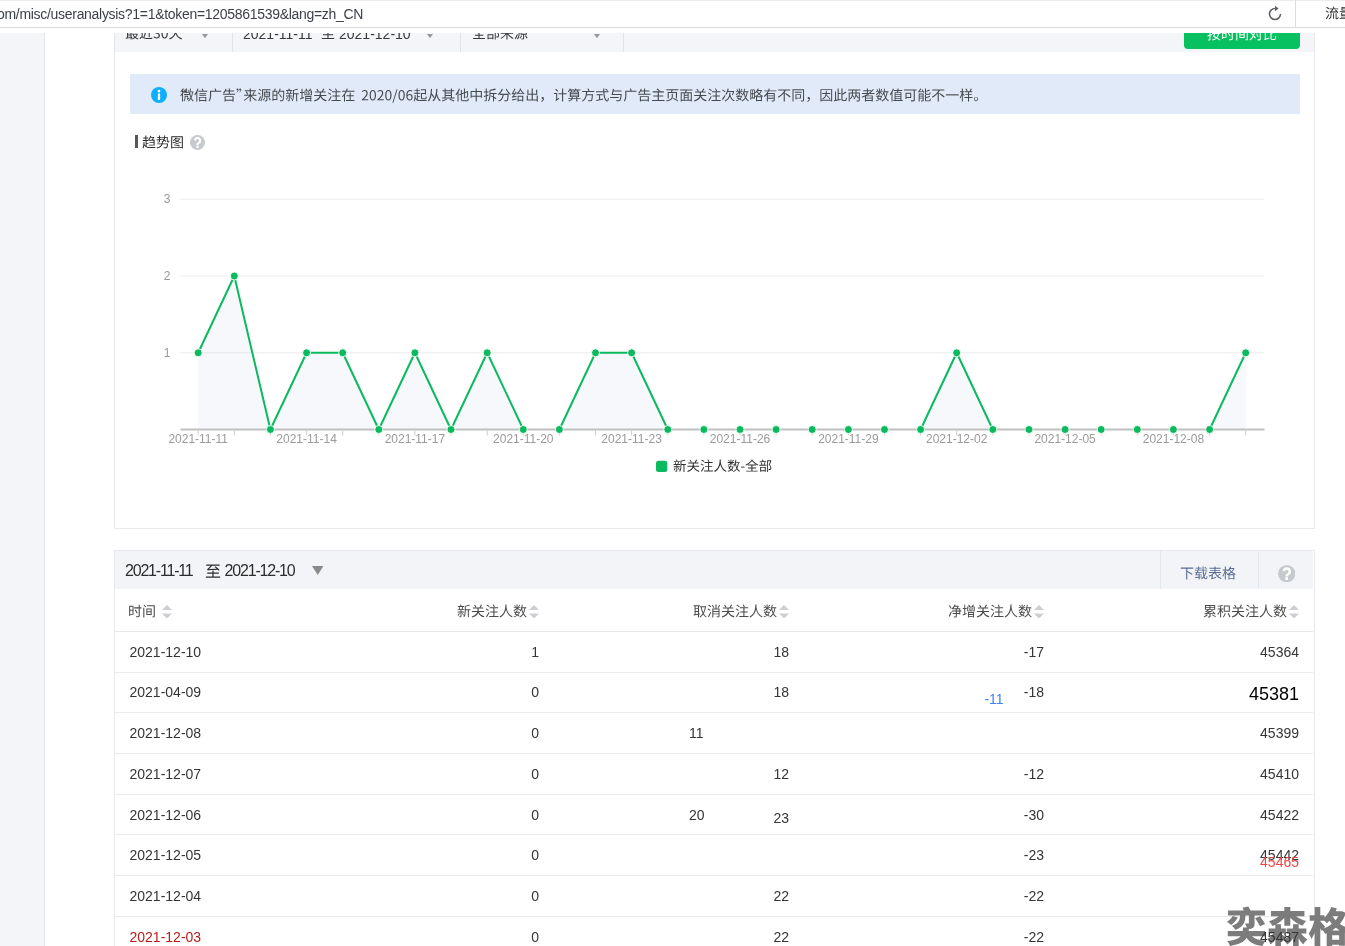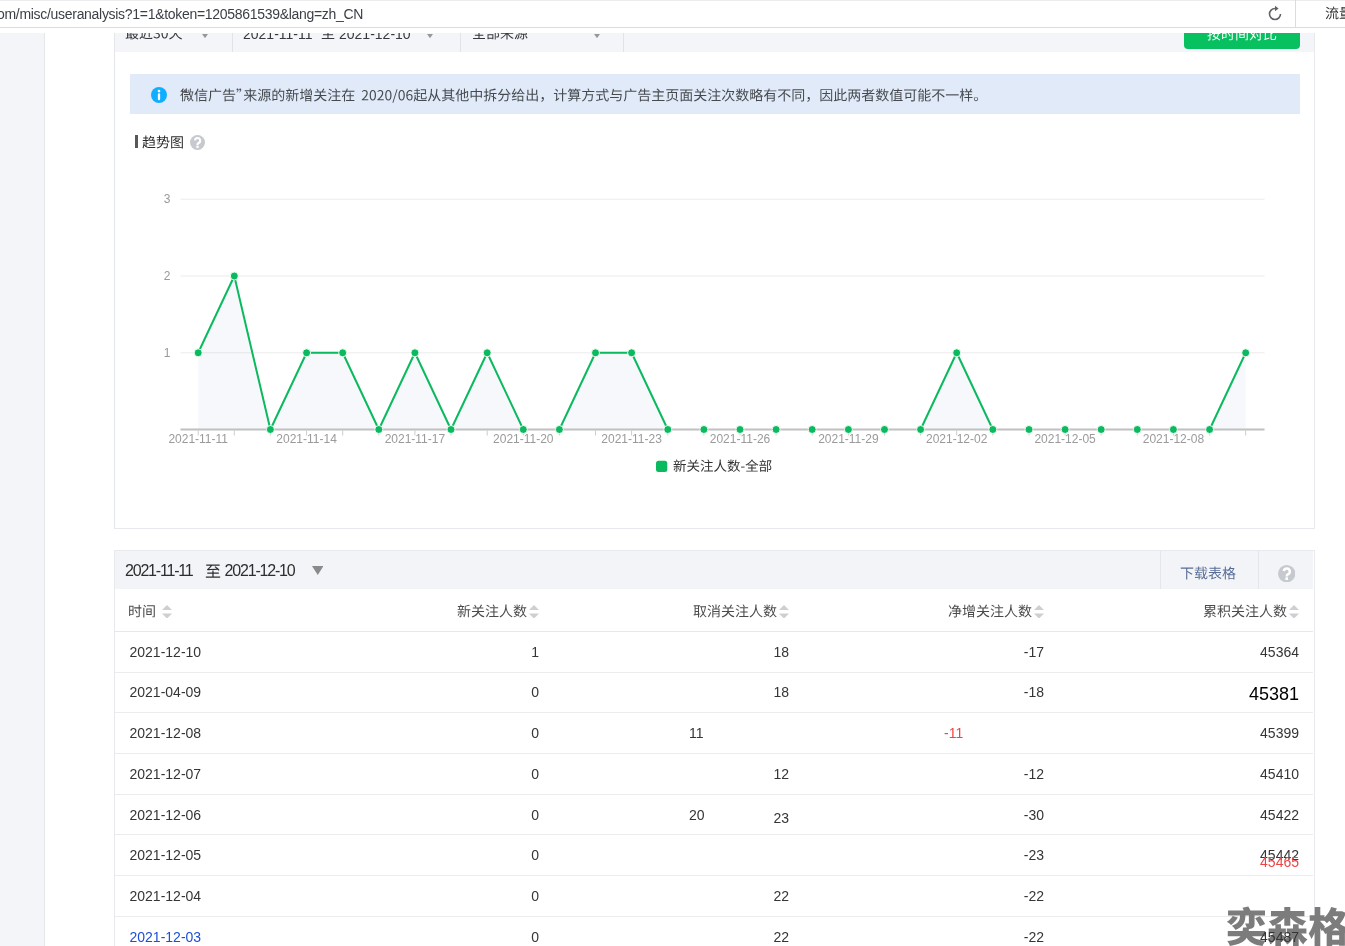--- a/index.html
+++ b/index.html
@@ -438,21 +438,21 @@
 <div class="abs" style="left:115px;top:671.5px;width:1198px;height:1px;background:#ececee"></div>
 <div class="abs" style="left:129.5px;top:684.3px;font-size:14px;color:#353535">2021-04-09</div>
 <div class="abs" style="left:439.0px;top:684.3px;width:100px;text-align:right;font-size:14px;color:#353535;z-index:6">0</div>
 <div class="abs" style="left:689.0px;top:684.3px;width:100px;text-align:right;font-size:14px;color:#353535;z-index:6">18</div>
 <div class="abs" style="left:944.0px;top:684.3px;width:100px;text-align:right;font-size:14px;color:#353535;z-index:6">-18</div>
 <div class="abs" style="left:1199.0px;top:684.3px;width:100px;text-align:right;font-size:18px;color:#000000;z-index:6">45381</div>
 <div class="abs" style="left:115px;top:712.2px;width:1198px;height:1px;background:#ececee"></div>
 <div class="abs" style="left:129.5px;top:725.0px;font-size:14px;color:#353535">2021-12-08</div>
 <div class="abs" style="left:439.0px;top:725.0px;width:100px;text-align:right;font-size:14px;color:#353535;z-index:6">0</div>
 <div class="abs" style="left:689.0px;top:725.0px;width:100px;text-align:left;font-size:14px;color:#353535;z-index:6">11</div>
-<div class="abs" style="left:944.0px;top:725.0px;width:100px;text-align:left;font-size:14px;color:#ef4444;z-index:6">-11</div>
+<div class="abs" style="left:944.0px;top:691px;width:100px;text-align:center;font-size:14px;color:#3b82f6;z-index:6">-11</div>
 <div class="abs" style="left:1199.0px;top:725.0px;width:100px;text-align:right;font-size:14px;color:#353535;z-index:6">45399</div>
 <div class="abs" style="left:115px;top:753.0px;width:1198px;height:1px;background:#ececee"></div>
 <div class="abs" style="left:129.5px;top:765.8px;font-size:14px;color:#353535">2021-12-07</div>
 <div class="abs" style="left:439.0px;top:765.8px;width:100px;text-align:right;font-size:14px;color:#353535;z-index:6">0</div>
 <div class="abs" style="left:689.0px;top:765.8px;width:100px;text-align:right;font-size:14px;color:#353535;z-index:6">12</div>
 <div class="abs" style="left:944.0px;top:765.8px;width:100px;text-align:right;font-size:14px;color:#353535;z-index:6">-12</div>
 <div class="abs" style="left:1199.0px;top:765.8px;width:100px;text-align:right;font-size:14px;color:#353535;z-index:6">45410</div>
 <div class="abs" style="left:115px;top:793.7px;width:1198px;height:1px;background:#ececee"></div>
 <div class="abs" style="left:129.5px;top:806.5px;font-size:14px;color:#353535">2021-12-06</div>
 <div class="abs" style="left:439.0px;top:806.5px;width:100px;text-align:right;font-size:14px;color:#353535;z-index:6">0</div>
@@ -465,21 +465,21 @@
 <div class="abs" style="left:689.0px;top:810px;width:100px;text-align:right;font-size:14px;color:#353535;z-index:6">23</div>
 <div class="abs" style="left:944.0px;top:847.2px;width:100px;text-align:right;font-size:14px;color:#353535;z-index:6">-23</div>
 <div class="abs" style="left:1199.0px;top:847.2px;width:100px;text-align:right;font-size:14px;color:#353535;z-index:6">45442</div>
 <div class="abs" style="left:115px;top:875.1px;width:1198px;height:1px;background:#ececee"></div>
 <div class="abs" style="left:129.5px;top:887.9px;font-size:14px;color:#353535">2021-12-04</div>
 <div class="abs" style="left:439.0px;top:887.9px;width:100px;text-align:right;font-size:14px;color:#353535;z-index:6">0</div>
 <div class="abs" style="left:689.0px;top:887.9px;width:100px;text-align:right;font-size:14px;color:#353535;z-index:6">22</div>
 <div class="abs" style="left:944.0px;top:887.9px;width:100px;text-align:right;font-size:14px;color:#353535;z-index:6">-22</div>
 <div class="abs" style="left:1199.0px;top:854px;width:100px;text-align:right;font-size:14px;color:#ef4444;z-index:6">45465</div>
 <div class="abs" style="left:115px;top:915.8px;width:1198px;height:1px;background:#ececee"></div>
-<div class="abs" style="left:129.5px;top:928.6px;font-size:14px;color:#1d4ed8">2021-12-03</div>
+<div class="abs" style="left:129.5px;top:928.6px;font-size:14px;color:#b91c1c">2021-12-03</div>
 <div class="abs" style="left:439.0px;top:928.6px;width:100px;text-align:right;font-size:14px;color:#353535;z-index:6">0</div>
 <div class="abs" style="left:689.0px;top:928.6px;width:100px;text-align:right;font-size:14px;color:#353535;z-index:6">22</div>
 <div class="abs" style="left:944.0px;top:928.6px;width:100px;text-align:right;font-size:14px;color:#353535;z-index:6">-22</div>
 <div class="abs" style="left:1199.0px;top:928.6px;width:100px;text-align:right;font-size:14px;color:#353535;z-index:6">45487</div>
 <div style="position:absolute;left:1225.5px;top:905.5px;z-index:5;">
     <svg class="" width="123.00" height="41.00" viewBox="0 -880 3000 1000" fill="#7c7c7c" style="position:absolute;overflow:visible">
       <use href="#g5955b" x="0"></use>
       <use href="#g68EEb" x="1000"></use>
       <use href="#g683Cb" x="2000"></use>
     </svg>

